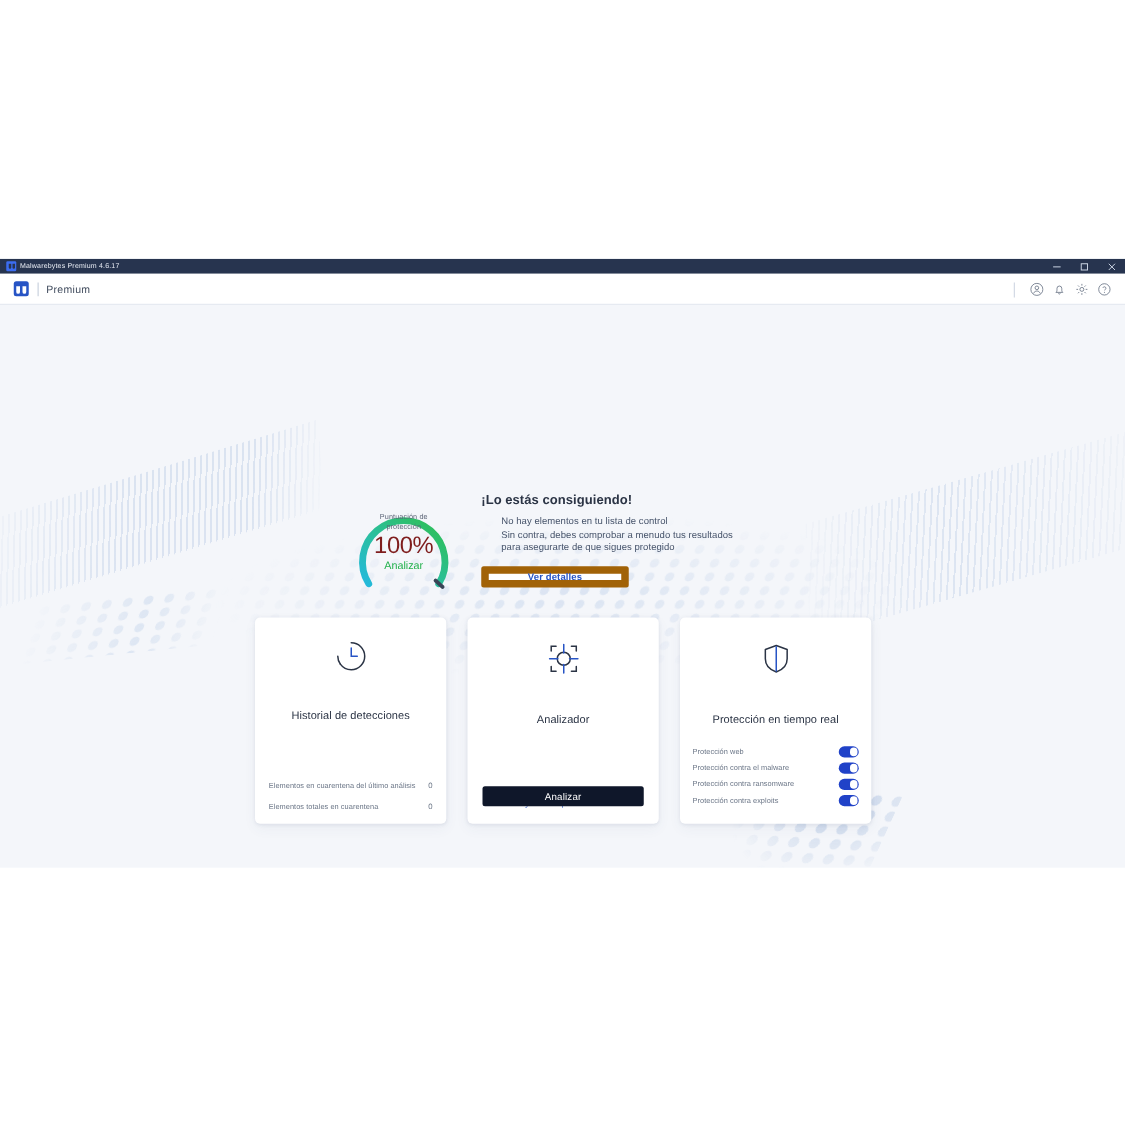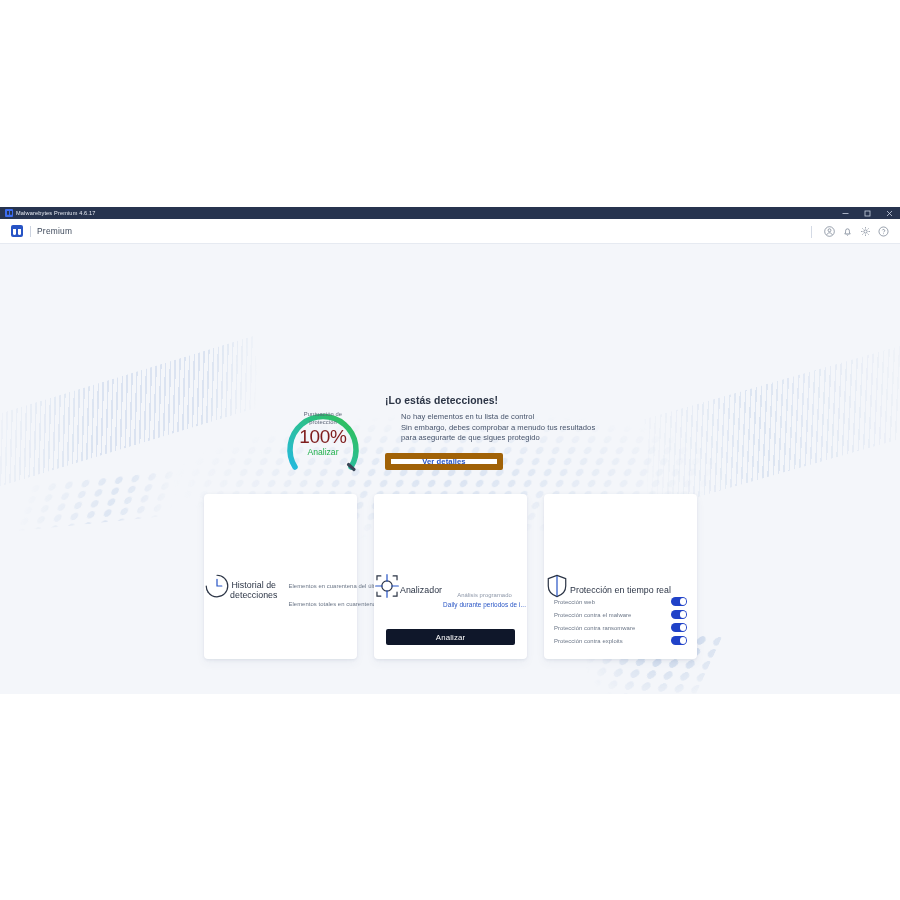--- a/index.html
+++ b/index.html
@@ -255,23 +255,24 @@
     display: flex;
     gap: 17px;
   }
   .card {
     width: 153px; height: 165px;
     background: #ffffff;
     border-radius: 4px;
     box-shadow: 0 1px 3px rgba(60,80,120,.10), 0 4px 10px rgba(60,80,120,.05);
     position: relative;
     display: flex;
-    flex-direction: row;
+    flex-direction: column;
     align-items: center;
     padding-top: 18px;
+    gap: 20px;
   }
   .card-icon { height: 30px; display: flex; align-items: center; justify-content: center; color: #2b3445; }
   .card-icon svg { display: block; }
   .card-title {
     margin-top: 8px;
     font-size: 8.8px;
     color: #2b3445;
     letter-spacing: .05px;
     text-align: center;
   }
@@ -442,23 +443,23 @@
           </svg>
           <div class="gauge-text">
             <div class="gauge-label">Puntuación de</div>
             <div class="gauge-label">protección</div>
             <div class="gauge-pct">100%</div>
             <div class="gauge-state">Analizar</div>
           </div>
         </div>
 
         <div class="hero-copy">
-          <div class="hero-title">¡Lo estás detecciones!</div>
+          <div class="hero-title">¡Lo estás consiguiendo!</div>
           <div class="hero-line">No hay elementos en tu lista de control</div>
-          <div class="hero-line">Sin embargo, debes comprobar a menudo tus resultados</div>
+          <div class="hero-line">Sin contra, debes comprobar a menudo tus resultados</div>
           <div class="hero-line">para asegurarte de que sigues protegido</div>
           <button class="details-btn">Ver detalles</button>
         </div>
       </div>
 
       <div class="cards">
 
         <div class="card">
           <div class="card-icon">
             <svg width="26" height="26" viewBox="0 0 28 28">

